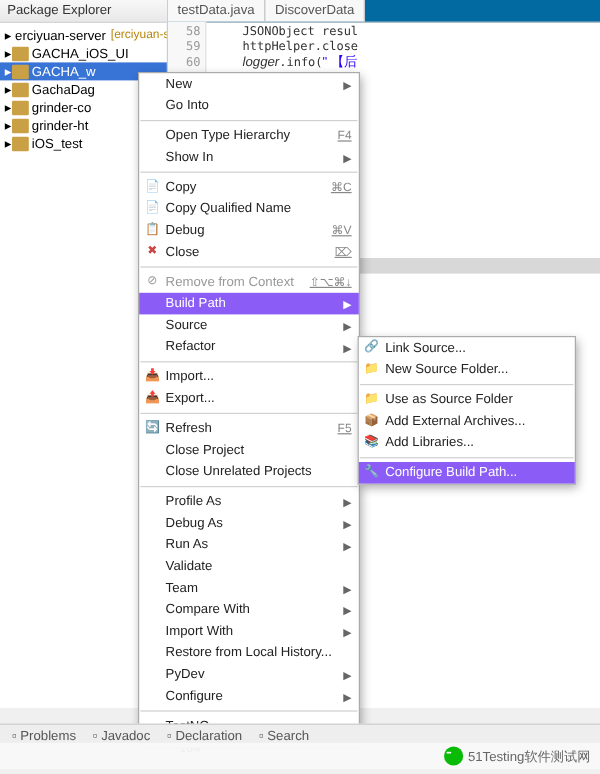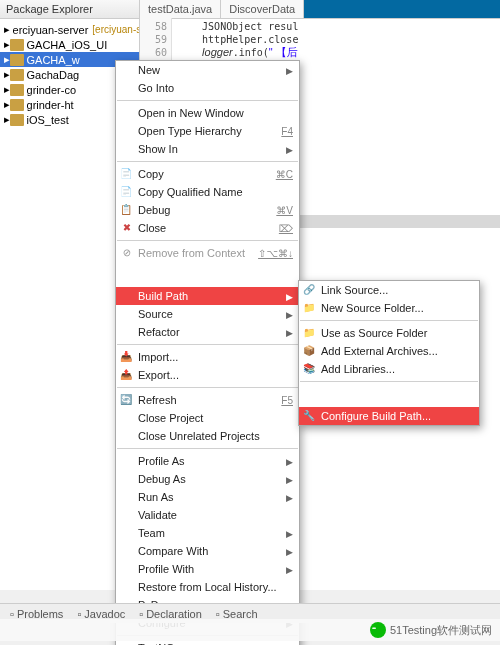--- a/index.html
+++ b/index.html
@@ -19,21 +19,21 @@
 .gutter { position:absolute; left:0; top:18px; bottom:0; width:32px; background:#f8f8f8; border-right:1px solid #e0e0e0; text-align:right; padding:2px 4px 0 0; color:#999; font-size:10px; line-height:13px; font-family:Monaco,monospace; }
 .code { position:absolute; left:32px; right:0; top:18px; bottom:0; padding:2px 0 0 6px; font-family:Monaco,monospace; font-size:10px; line-height:13px; white-space:pre; overflow:hidden; color:#333; }
 .kw { color:#7f0055; font-weight:bold; }
 .cm { color:#3f7fbf; }
 .cma { color:#7f9fbf; font-weight:bold; }
 .st { color:#2a00ff; }
 .hl { background:#d8d8d8; display:inline-block; width:100%; }
 
 .ctx { position:absolute; left:115px; top:60px; width:185px; background:#fff; border:1px solid #aaa; box-shadow:2px 3px 8px rgba(0,0,0,.35); }
 .ctx-item { display:flex; align-items:flex-end; padding:3px 8px 3px 22px; position:relative; font-size:12px; color:#222; }
-.ctx-item.sel { background:#ef4444; color:#fff;margin-top:25px; }
+.ctx-item.sel { background:#8b5cf6; color:#fff; }
 .ctx-item .arr { position:absolute; right:6px; font-size:9px; color:#666; }
 .ctx-item.sel .arr { color:#fff; }
 .ctx-item .sc { position:absolute; right:6px; font-size:10px; color:#888;text-decoration:underline; }
 .ctx-item.dim { color:#999; }
 .ctx-sep { height:1px; background:#d0d0d0; margin:3px 1px; }
 .ctx-ic { position:absolute; left:4px; width:14px; height:14px; display:flex; align-items:center; justify-content:center; font-size:10px; }
 
 .sub { position:absolute; left:298px; top:280px; width:182px; background:#fff; border:1px solid #aaa; box-shadow:2px 3px 8px rgba(0,0,0,.35); }
 .bottom-tabs { position:absolute; bottom:22px; left:0; right:0; height:20px; background:#eee; border-top:1px solid #ccc; display:flex; align-items:center; padding:0 4px; font-size:10px; color:#555; }
 .bt { padding:2px 6px; margin-right:2px; display:flex; align-items:center; gap:3px; }
@@ -193,23 +193,20 @@
 <div class="ctx" id="ctx">
     <div class="ctx-item">
       <span>New</span>
       <span class="arr">▶</span>
     </div>
     <div class="ctx-item">
       <span>Go Into</span>
     </div>
     <div class="ctx-sep"></div>
     <div class="ctx-item">
-      <span>Open in New Window</span>
-    </div>
-    <div class="ctx-item">
       <span>Open Type Hierarchy</span>
       <span class="sc">F4</span>
     </div>
     <div class="ctx-item">
       <span>Show In</span>
       <span class="arr">▶</span>
     </div>
     <div class="ctx-sep"></div>
     <div class="ctx-item">
       <span class="ctx-ic" style="">📄</span>
@@ -287,21 +284,21 @@
     </div>
     <div class="ctx-item">
       <span>Team</span>
       <span class="arr">▶</span>
     </div>
     <div class="ctx-item">
       <span>Compare With</span>
       <span class="arr">▶</span>
     </div>
     <div class="ctx-item">
-      <span>Profile With</span>
+      <span>Import With</span>
       <span class="arr">▶</span>
     </div>
     <div class="ctx-item">
       <span>Restore from Local History...</span>
     </div>
     <div class="ctx-item">
       <span>PyDev</span>
       <span class="arr">▶</span>
     </div>
     <div class="ctx-item">

